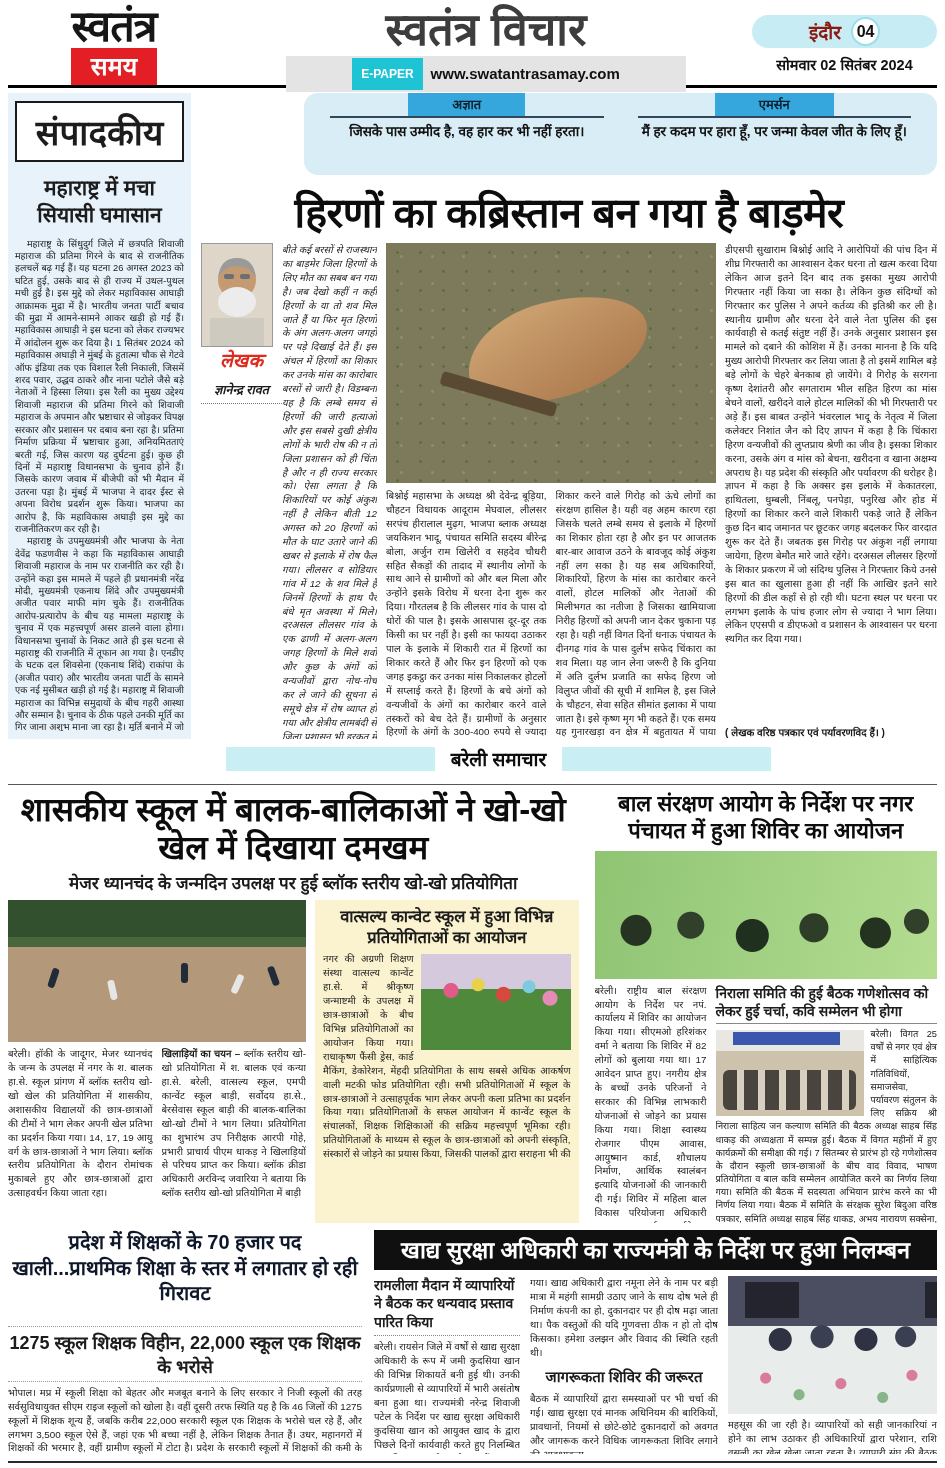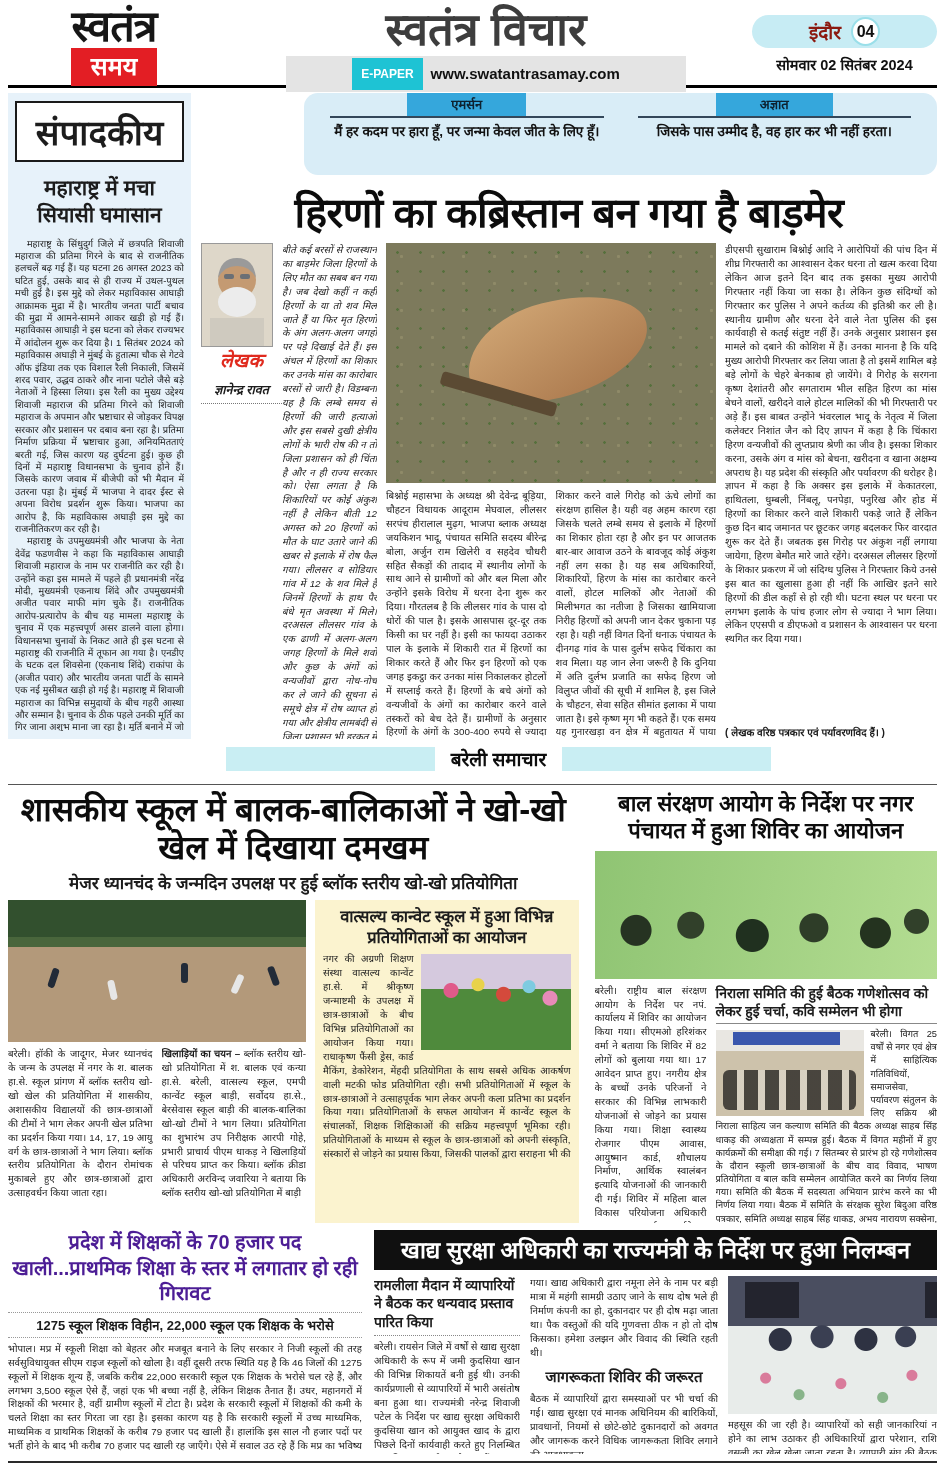--- a/index.html
+++ b/index.html
@@ -7,21 +7,21 @@
   body {
     height:1468px; overflow:hidden; background:#ffffff; color:#1c1c1c;
     font-family:"Liberation Sans","DejaVu Sans",sans-serif;
   }
   .page { width:945px; height:1468px; padding:0 8px; position:relative; overflow:hidden; }
 
   
   .header { display:flex; align-items:flex-start; height:88px; border-bottom:3px solid #000; padding-top:7px; }
   .logo { width:212px; text-align:center; }
   .logo-top { font-size:43px; font-weight:900; line-height:.92; letter-spacing:-1px; color:#161616; }
-  .logo-bottom { display:inline-block; background:#e31e24; color:#fff; font-size:25px; font-weight:900; padding:0 20px 3px; margin-top:1px;font-family:Liberation Mono, monospace; }
+  .logo-bottom { display:inline-block; background:#e31e24; color:#fff; font-size:25px; font-weight:900; padding:0 20px 3px; margin-top:1px; }
   .masthead-center { flex:1; text-align:center; }
   .masthead-title { font-size:45px; font-weight:700; color:#3d3d3d; line-height:1.02; }
   .epaper-strip { margin:3px auto 0; width:400px; background:#e4e4e4; display:flex; align-items:center; justify-content:center; gap:8px; padding:2px 0; }
   .epaper-badge { background:#1ec3d4; color:#fff; font-weight:700; font-size:12px; padding:9px 9px; }
   .epaper-url { font-size:15px; font-weight:700; color:#111; text-decoration:none; }
   .header-right { width:185px; text-align:center; padding-top:8px; }
   .city-badge { background:#c7ecf4; border-radius:18px; display:flex; align-items:center; justify-content:center; gap:10px; padding:2px 10px; }
   .city-name { color:#8b1a10; font-weight:900; font-size:19px; }
   .page-circle { background:#fff; border:2px solid #9adfe9; border-radius:50%; width:29px; height:29px; line-height:25px; font-weight:900; font-size:16px; color:#111; }
   .date-line { font-weight:900; font-size:14.5px; margin-top:6px; color:#111; }
@@ -119,22 +119,22 @@
   .nr-photo { float:left; width:148px; height:86px; margin:2px 7px 3px 0; position:relative; overflow:hidden;
     background:linear-gradient(#e9e7e2 0 24%, #cdc2ab 24%); }
   .nr-photo .banner { position:absolute; top:2px; left:12%; width:72%; height:13px; background:#3a57ad; }
   .nr-photo .people { position:absolute; bottom:7%; left:5%; right:5%; height:46%; border-radius:6px; opacity:.9;
     background:repeating-linear-gradient(90deg,#3a3732 0 14px,#d9d2c4 14px 21px); }
   .nirala .bt { flex:1; font-size:9.3px; }
 
   
   .bottom { display:flex; gap:12px; margin-top:7px; height:224px; overflow:hidden; }
   .bottom-left { width:354px; display:flex; flex-direction:column; }
-  .t-headline { font-size:20px; font-weight:900; text-align:center; line-height:1.28; color:#4c1d95; }
-  .t-subhead { font-size:13px; font-weight:700; text-align:center; margin-top:5px; border-top:1px dotted #999; border-bottom:1px dotted #999; padding:3px 0; }
+  .t-headline { font-size:20px; font-weight:900; text-align:center; line-height:1.28; color:#0f172a; }
+  .t-subhead { font-size:18px; font-weight:700; text-align:center; margin-top:19px; border-top:1px dotted #999; border-bottom:1px dotted #999; padding:3px 0; }
   .bottom-left .bt { flex:1; margin-top:4px; }
   .bottom-right { flex:1; display:flex; flex-direction:column; }
   .food-bar { background:#101010; color:#fff; font-size:23px; font-weight:900; text-align:center; padding:3px 0 5px; }
   .food-row { display:flex; gap:10px; margin-top:6px; flex:1; overflow:hidden; }
   .food-col1 { width:146px; }
   .food-sub { font-size:14px; font-weight:700; line-height:1.32; border-bottom:1px dotted #888; padding-bottom:4px; margin-bottom:4px; }
   .food-col2 { width:188px; }
   .food-sub2 { font-size:15px; font-weight:900; text-align:center; margin:7px 0 6px; }
   .food-col3 { flex:1; }
   .fd-photo { height:138px; margin-bottom:4px; position:relative; overflow:hidden;
@@ -190,29 +190,29 @@
       <div class="editorial-body">
         <p>महाराष्ट्र के सिंधुदुर्ग जिले में छत्रपति शिवाजी महाराज की प्रतिमा गिरने के बाद से राजनीतिक हलचलें बढ़ गई हैं। यह घटना 26 अगस्त 2023 को घटित हुई, उसके बाद से ही राज्य में उथल-पुथल मची हुई है। इस मुद्दे को लेकर महाविकास आघाड़ी आक्रामक मुद्रा में है। भारतीय जनता पार्टी बचाव की मुद्रा में आमने-सामने आकर खड़ी हो गई हैं। महाविकास आघाड़ी ने इस घटना को लेकर राज्यभर में आंदोलन शुरू कर दिया है। 1 सितंबर 2024 को महाविकास अघाड़ी ने मुंबई के हुतात्मा चौक से गेटवे ऑफ इंडिया तक एक विशाल रैली निकाली, जिसमें शरद पवार, उद्धव ठाकरे और नाना पटोले जैसे बड़े नेताओं ने हिस्सा लिया। इस रैली का मुख्य उद्देश्य शिवाजी महाराज की प्रतिमा गिरने को शिवाजी महाराज के अपमान और भ्रष्टाचार से जोड़कर विपक्ष सरकार और प्रशासन पर दबाव बना रहा है। प्रतिमा निर्माण प्रक्रिया में भ्रष्टाचार हुआ, अनियमितताएं बरती गई, जिस कारण यह दुर्घटना हुई। कुछ ही दिनों में महाराष्ट्र विधानसभा के चुनाव होने हैं। जिसके कारण जवाब में बीजेपी को भी मैदान में उतरना पड़ा है। मुंबई में भाजपा ने दादर ईस्ट से अपना विरोध प्रदर्शन शुरू किया। भाजपा का आरोप है, कि महाविकास अघाड़ी इस मुद्दे का राजनीतिकरण कर रही है।</p>
         <p>महाराष्ट्र के उपमुख्यमंत्री और भाजपा के नेता देवेंद्र फडणवीस ने कहा कि महाविकास आघाड़ी शिवाजी महाराज के नाम पर राजनीति कर रही है। उन्होंने कहा इस मामले में पहले ही प्रधानमंत्री नरेंद्र मोदी, मुख्यमंत्री एकनाथ शिंदे और उपमुख्यमंत्री अजीत पवार माफी मांग चुके हैं। राजनीतिक आरोप-प्रत्यारोप के बीच यह मामला महाराष्ट्र के चुनाव में एक महत्त्वपूर्ण असर डालने वाला होगा। विधानसभा चुनावों के निकट आते ही इस घटना से महाराष्ट्र की राजनीति में तूफान आ गया है। एनडीए के घटक दल शिवसेना (एकनाथ शिंदे) राकांपा के (अजीत पवार) और भारतीय जनता पार्टी के सामने एक नई मुसीबत खड़ी हो गई है। महाराष्ट्र में शिवाजी महाराज का विभिन्न समुदायों के बीच गहरी आस्था और सम्मान है। चुनाव के ठीक पहले उनकी मूर्ति का गिर जाना अशुभ माना जा रहा है। मूर्ति बनाने में जो भ्रष्टाचार हुआ है। उसको लेकर विपक्ष शिवाजी महाराज के मान अपमान से जोड़ते हुए सत्ता पक्ष पर आरोप लगा रहे है। सत्ता पक्ष के लोग सत्ता और भ्रष्टाचार के लिए भगवान और देवता को भी नहीं छोड़ते हैं। इस तरह के आरोप लगाकर विपक्ष सरकार और भाजपा पर हमलावर है। महाराष्ट्र के विधानसभा चुनाव में यह आरोप भाजपा को भारी पड़ते हुए दिख रहे हैं।</p>
       </div>
     </div>
 
     <div class="right-area">
       <div class="quotes-panel">
         <div class="quote">
           <div class="quote-head">
-            <span class="quote-chip">एमर्सन</span>
-          </div>
-          <div class="quote-text">मैं हर कदम पर हारा हूँ, पर जन्मा केवल जीत के लिए हूँ।</div>
+            <span class="quote-chip">अज्ञात</span>
+          </div>
+          <div class="quote-text">जिसके पास उम्मीद है, वह हार कर भी नहीं हरता।</div>
         </div>
         <div class="quote">
           <div class="quote-head">
-            <span class="quote-chip">अज्ञात</span>
-          </div>
-          <div class="quote-text">जिसके पास उम्मीद है, वह हार कर भी नहीं हरता।</div>
+            <span class="quote-chip">एमर्सन</span>
+          </div>
+          <div class="quote-text">मैं हर कदम पर हारा हूँ, पर जन्मा केवल जीत के लिए हूँ।</div>
         </div>
       </div>
 
       <div class="deer-headline">हिरणों का कब्रिस्तान बन गया है बाड़मेर</div>
 
       <div class="deer-body">
         <div class="deer-col1">
           <div class="author-card">
             <div class="author-photo">
               <svg width="70" height="102" viewBox="0 0 70 102">

